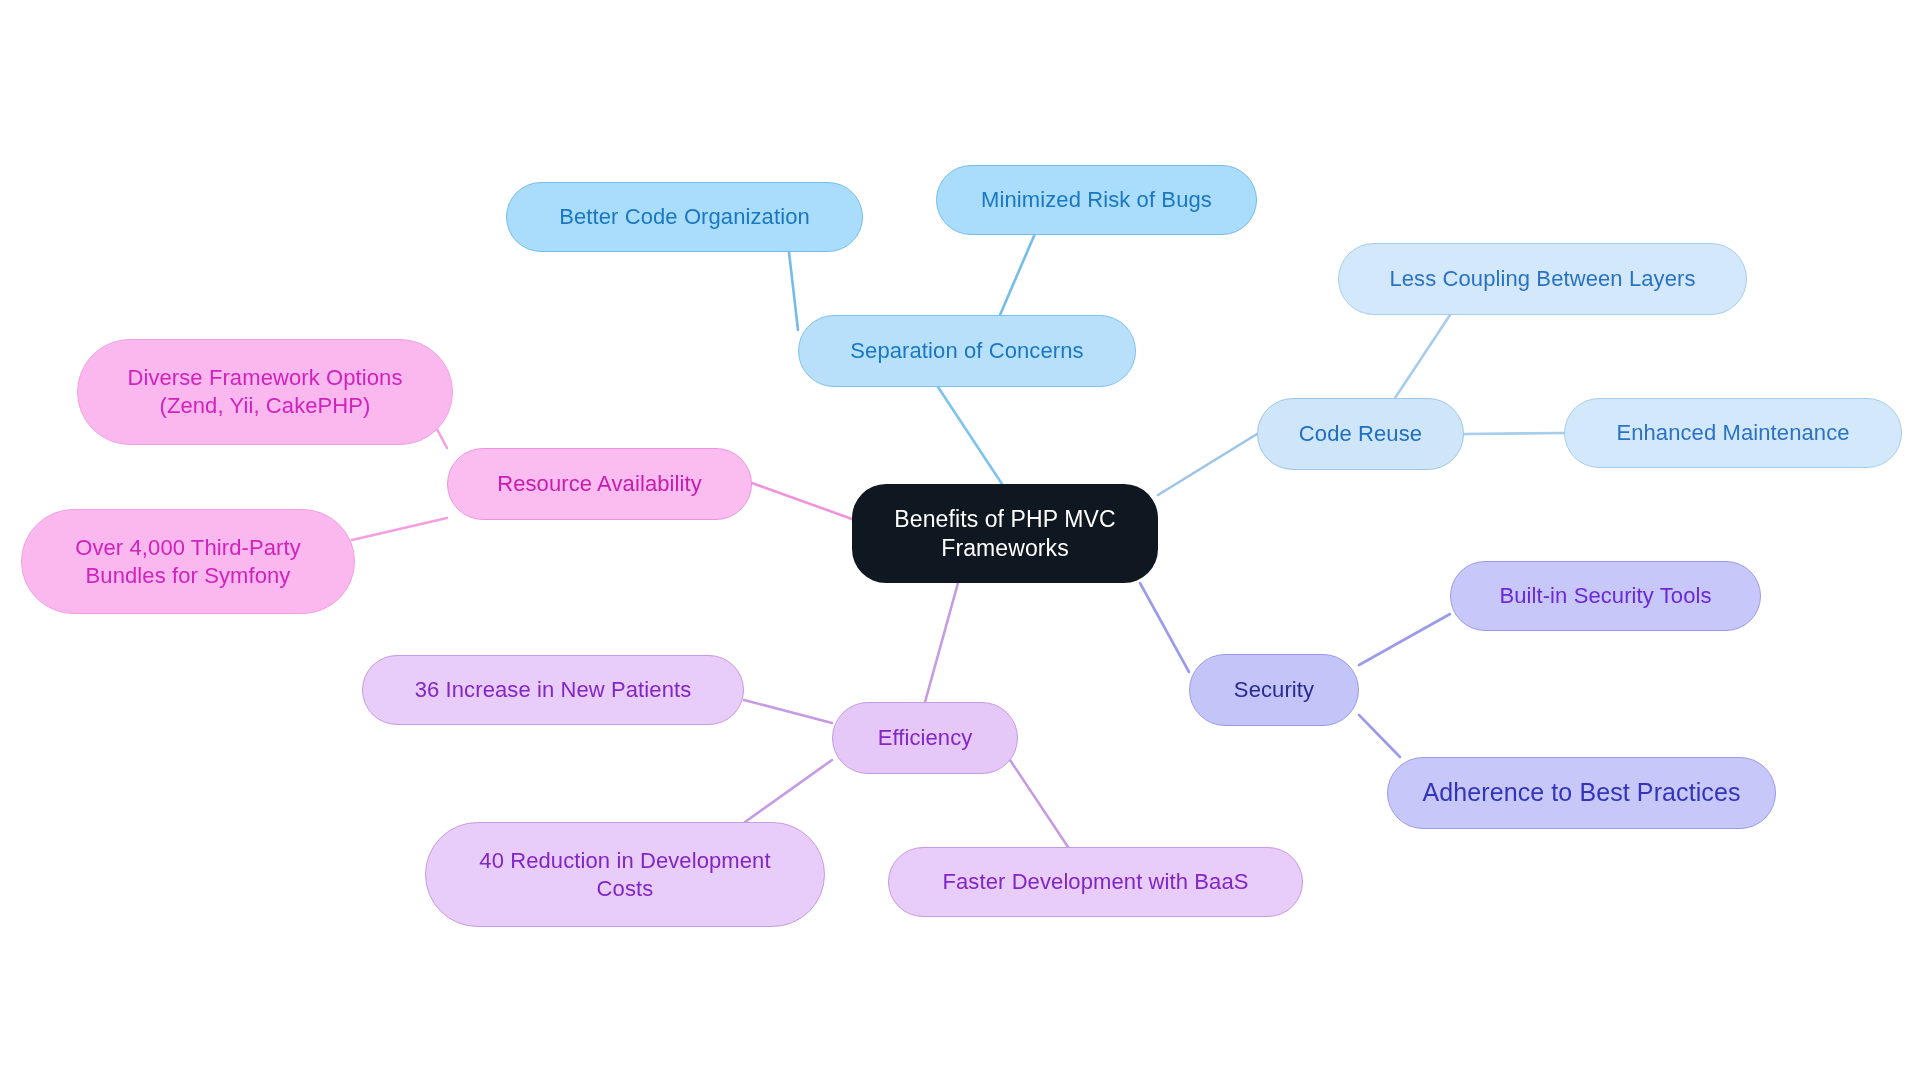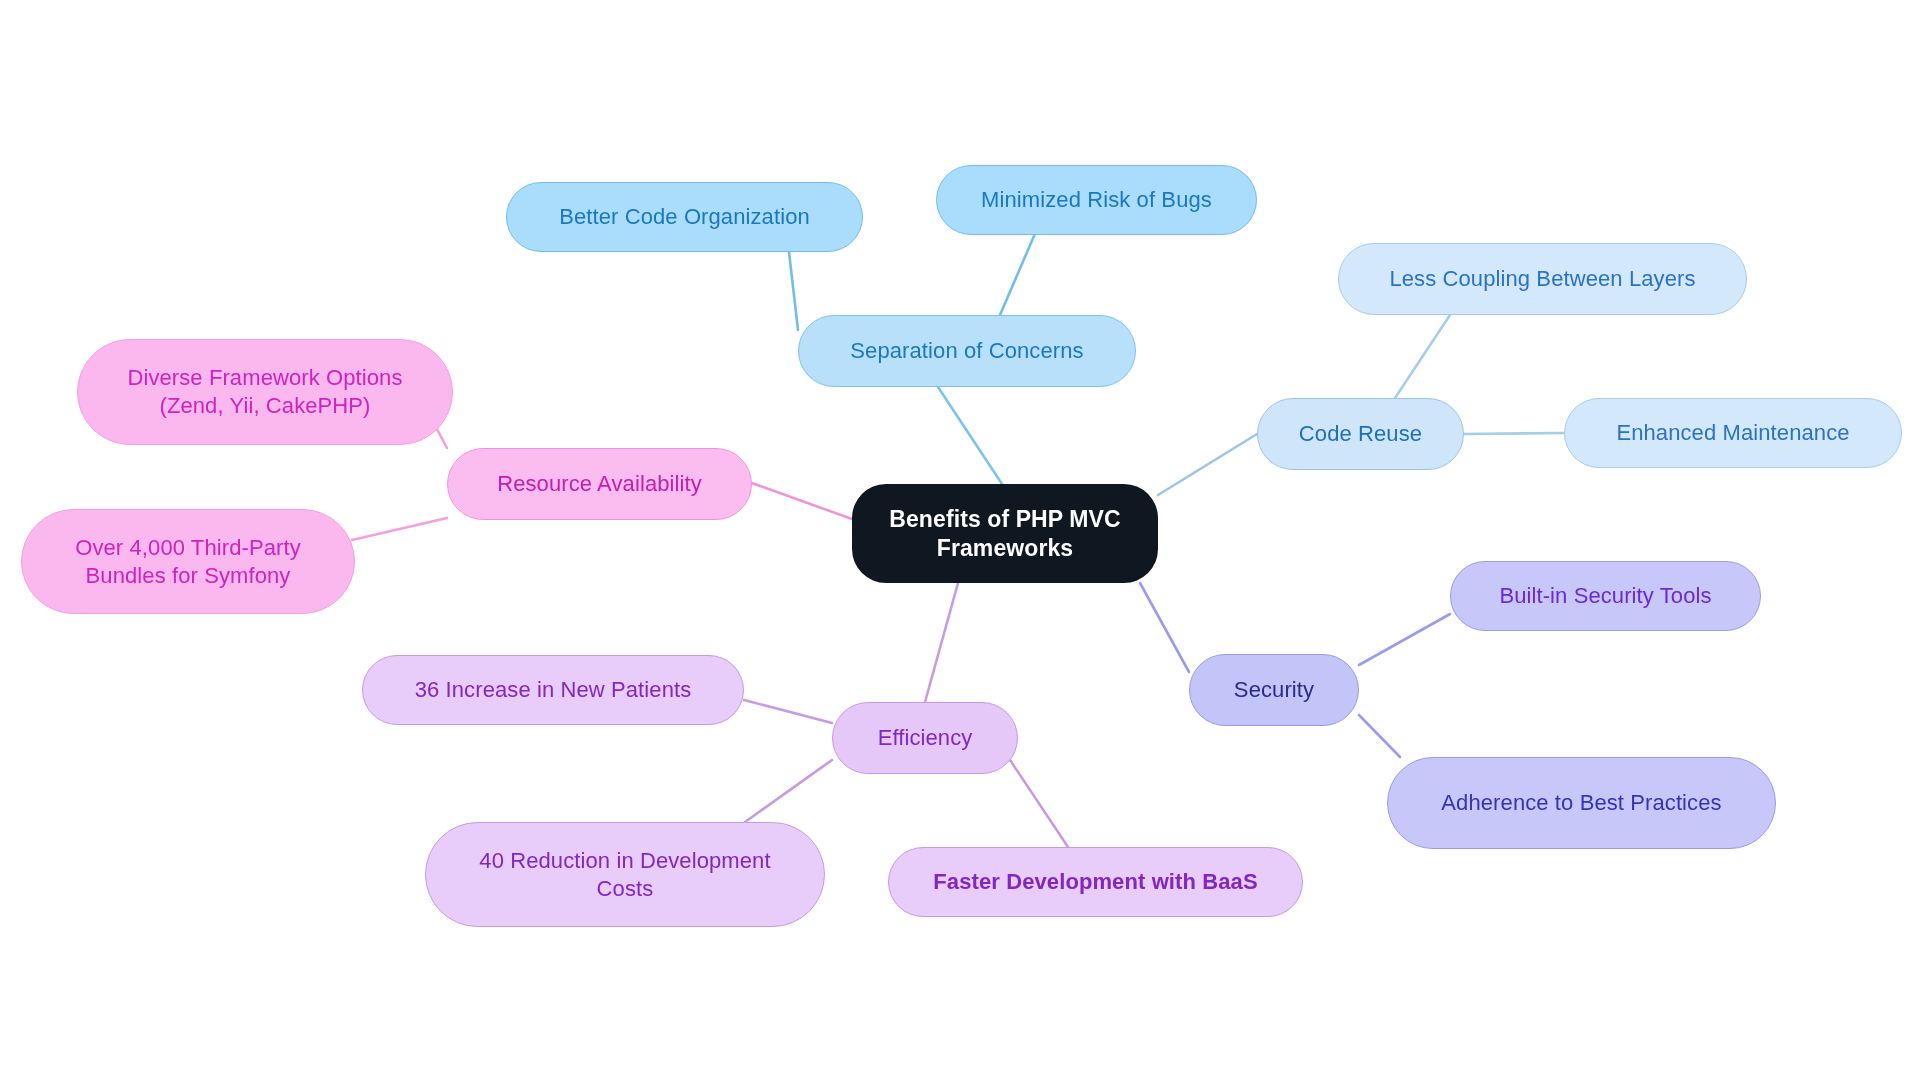--- a/index.html
+++ b/index.html
@@ -36,21 +36,21 @@
     border-style: solid;
     border-width: 1.5px;
     line-height: 1.26;
     white-space: pre-line;
     letter-spacing: 0.1px;
     padding: 0 14px;
   }
   .node.root {
     border-radius: 34px;
     border-width: 0;
-    font-weight: 700;
+    font-weight: 400;
   }
 </style>
 </head>
 <body>
 
 <div id="mindmap-root">
   <svg id="edge-layer" viewBox="0 0 1920 1083" xmlns="http://www.w3.org/2000/svg">
       <line x1="1002" y1="484" x2="938" y2="387" stroke="#7cc3ef" stroke-width="2.6" stroke-linecap="round"></line>
       <line x1="798" y1="330" x2="789" y2="252" stroke="#74bdea" stroke-width="2.6" stroke-linecap="round"></line>
       <line x1="1000" y1="315" x2="1040" y2="222" stroke="#74bdea" stroke-width="2.6" stroke-linecap="round"></line>
@@ -72,25 +72,25 @@
       <div class="node root" style="left: 852px; top: 484px; width: 306px; height: 99px; background: rgb(15, 23, 32); color: rgb(255, 255, 255); border-color: rgb(15, 23, 32); font-size: 23px;"><span>Benefits of PHP MVC
 Frameworks</span></div>
       <div class="node" style="left: 798px; top: 315px; width: 338px; height: 72px; background: rgb(184, 224, 251); color: rgb(26, 120, 194); border-color: rgb(124, 195, 239); font-size: 22px; align-items: center;"><span>Separation of Concerns</span></div>
       <div class="node" style="left: 506px; top: 182px; width: 357px; height: 70px; background: rgb(170, 220, 251); color: rgb(26, 120, 194); border-color: rgb(116, 189, 234); font-size: 22px;"><span>Better Code Organization</span></div>
       <div class="node" style="left: 936px; top: 165px; width: 321px; height: 70px; background: rgb(170, 220, 251); color: rgb(26, 120, 194); border-color: rgb(116, 189, 234); font-size: 22px;"><span>Minimized Risk of Bugs</span></div>
       <div class="node" style="left: 1257px; top: 398px; width: 207px; height: 72px; background: rgb(207, 230, 250); color: rgb(31, 111, 192); border-color: rgb(156, 197, 232); font-size: 22px;"><span>Code Reuse</span></div>
       <div class="node" style="left: 1338px; top: 243px; width: 409px; height: 72px; background: rgb(211, 232, 251); color: rgb(42, 114, 196); border-color: rgb(166, 205, 236); font-size: 22px;"><span>Less Coupling Between Layers</span></div>
       <div class="node" style="left: 1564px; top: 398px; width: 338px; height: 70px; background: rgb(211, 232, 251); color: rgb(42, 114, 196); border-color: rgb(166, 205, 236); font-size: 22px;"><span>Enhanced Maintenance</span></div>
       <div class="node" style="left: 1189px; top: 654px; width: 170px; height: 72px; background: rgb(195, 196, 247); color: rgb(42, 42, 144); border-color: rgb(154, 155, 234); font-size: 22px;"><span>Security</span></div>
       <div class="node" style="left: 1450px; top: 561px; width: 311px; height: 70px; background: rgb(199, 200, 249); color: #6d28d9; border-color: rgb(154, 155, 234); font-size: 22px;"><span>Built-in Security Tools</span></div>
-      <div class="node" style="left: 1387px; top: 757px; width: 389px; height: 92px; background: rgb(199, 200, 249); color: rgb(52, 52, 187); border-color: rgb(154, 155, 234); font-size: 22px;"><span>Adherence to Best Practices</span></div>
+      <div class="node" style="left: 1387px; top: 757px; width: 389px; height: 72px; background: rgb(199, 200, 249); color: rgb(52, 52, 187); border-color: rgb(154, 155, 234); font-size: 25px;"><span>Adherence to Best Practices</span></div>
       <div class="node" style="left: 832px; top: 702px; width: 186px; height: 72px; background: rgb(229, 200, 247); color: rgb(130, 38, 196); border-color: rgb(199, 154, 228); font-size: 22px;"><span>Efficiency</span></div>
       <div class="node" style="left: 362px; top: 655px; width: 382px; height: 70px; background: rgb(232, 204, 249); color: rgb(130, 38, 196); border-color: rgb(199, 154, 228); font-size: 22px;"><span>36 Increase in New Patients</span></div>
       <div class="node" style="left: 425px; top: 822px; width: 400px; height: 105px; background: rgb(232, 204, 249); color: rgb(130, 38, 196); border-color: rgb(199, 154, 228); font-size: 22px;"><span>40 Reduction in Development
 Costs</span></div>
-      <div class="node" style="left: 888px; top: 847px; width: 415px; height: 70px; background: rgb(232, 204, 249); color: rgb(130, 38, 196); border-color: rgb(199, 154, 228); font-size: 22px; font-weight: bold;"><span>Faster Development with BaaS</span></div>
+      <div class="node" style="left: 888px; top: 847px; width: 415px; height: 70px; background: rgb(232, 204, 249); color: rgb(130, 38, 196); border-color: rgb(199, 154, 228); font-size: 22px;"><span>Faster Development with BaaS</span></div>
       <div class="node" style="left: 447px; top: 448px; width: 305px; height: 72px; background: rgb(251, 189, 240); color: rgb(199, 28, 174); border-color: rgb(240, 147, 221); font-size: 22px;"><span>Resource Availability</span></div>
       <div class="node" style="left: 77px; top: 291px; width: 376px; height: 106px; background: rgb(251, 184, 239); color: rgb(209, 34, 188); border-color: rgb(245, 159, 226); font-size: 22px; margin-top: 48px;"><span>Diverse Framework Options
 (Zend, Yii, CakePHP)</span></div>
       <div class="node" style="left: 21px; top: 509px; width: 334px; height: 105px; background: rgb(251, 184, 239); color: rgb(209, 34, 188); border-color: rgb(245, 159, 226); font-size: 22px;"><span>Over 4,000 Third-Party
 Bundles for Symfony</span></div>
     </div>
 </div>
 
 </body></html>

